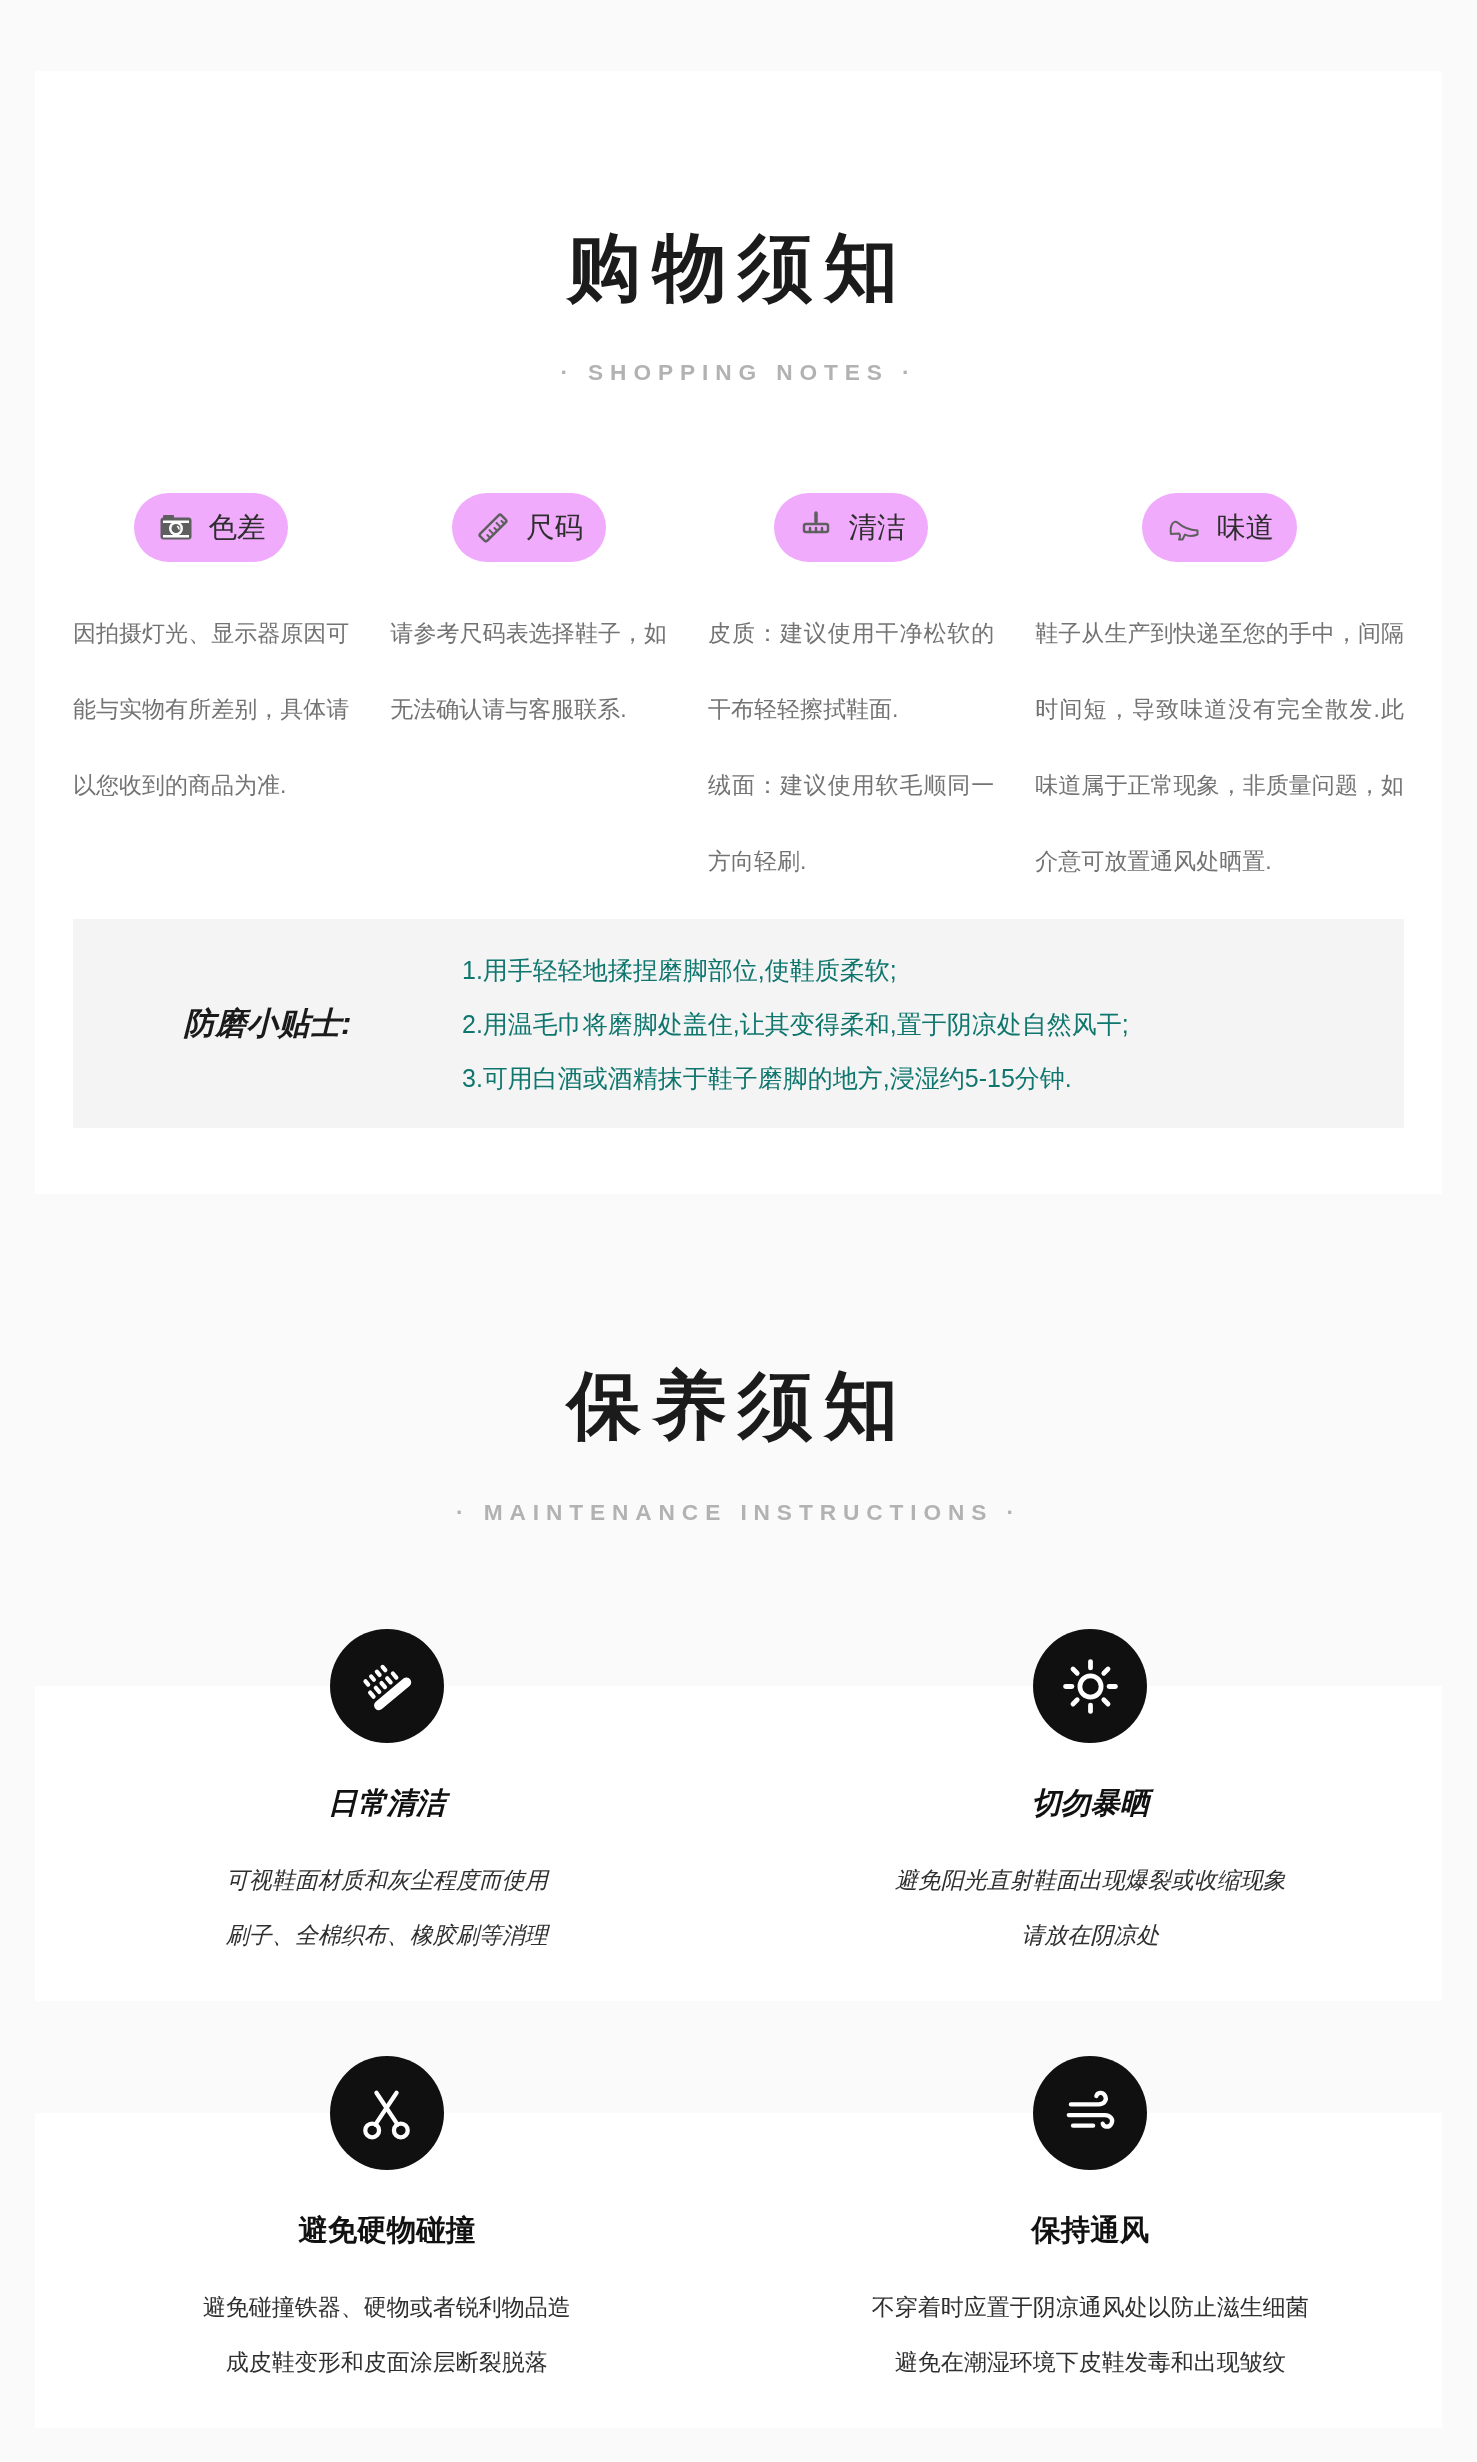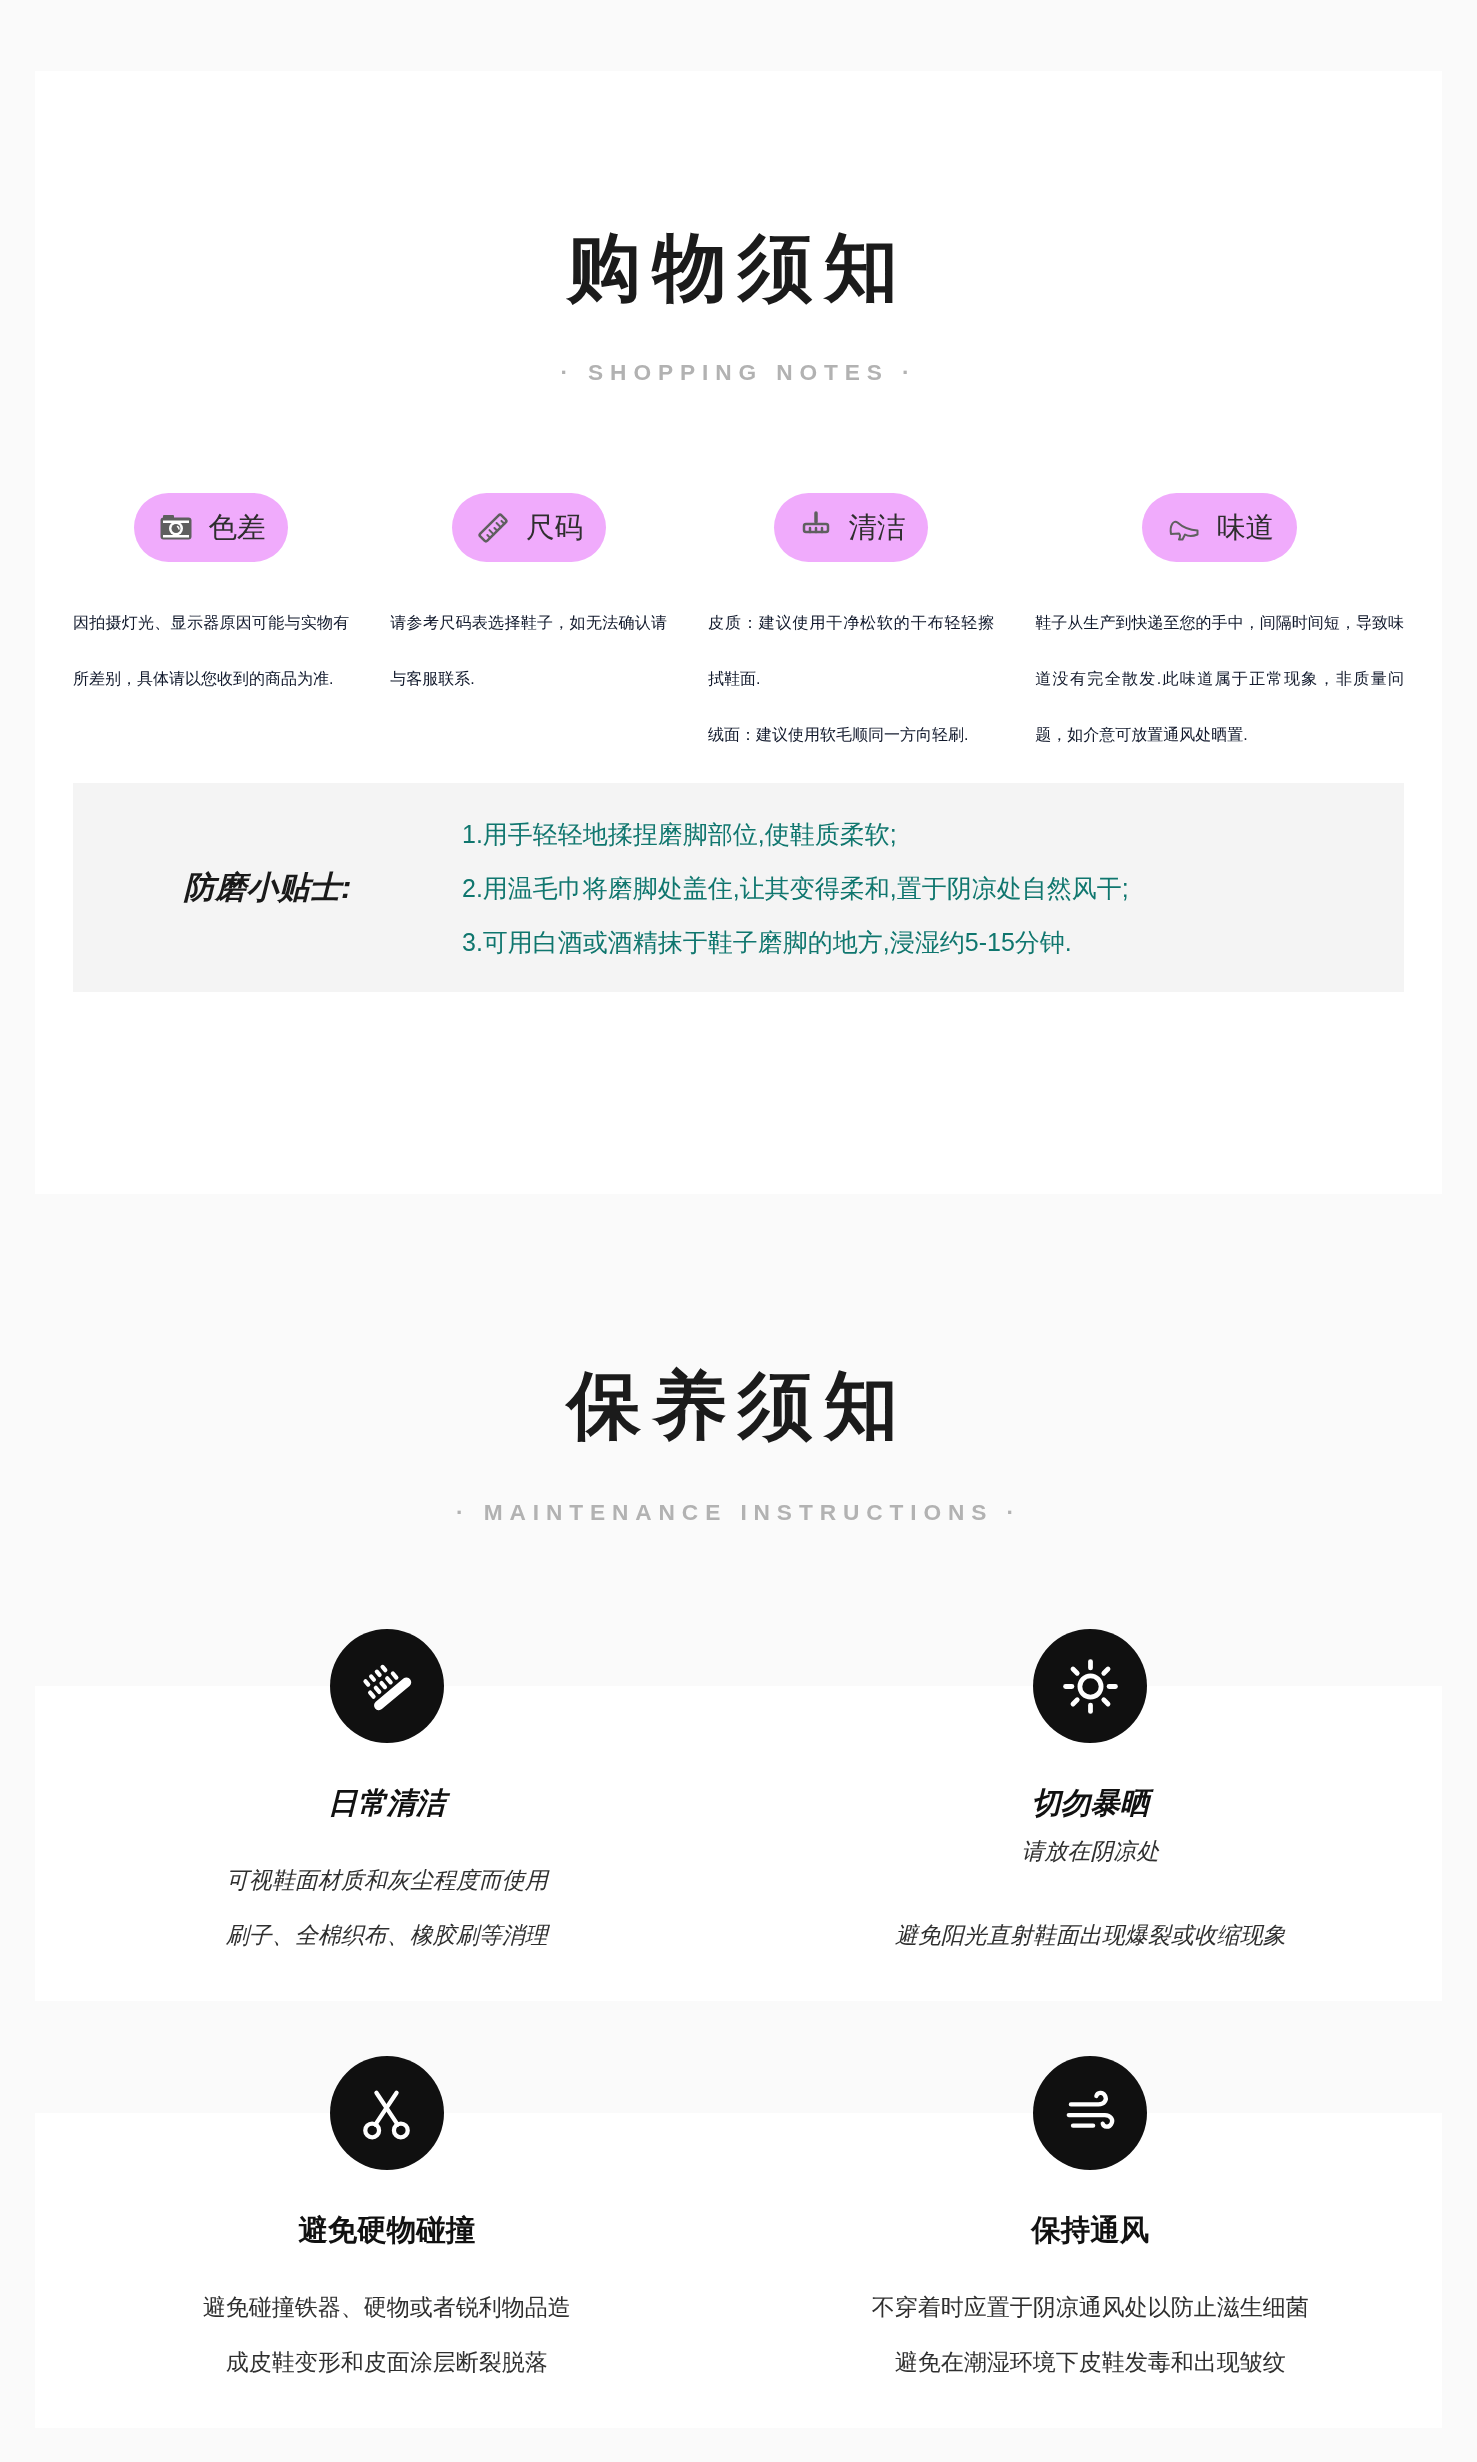--- a/index.html
+++ b/index.html
@@ -49,23 +49,23 @@
     height:69px;
     padding:0 22.7px;
     border-radius:35px;
     background:#f0abfc;
     gap:13.8px;
   }
   .pill svg { width:38px; height:38px; display:block; }
   .pill-label { font-size:28.6px; color:#2e2e2e; }
   .note-text {
     margin-top:32.5px;
-    font-size:16px;
-    line-height:56px;
-    color:#0f172a;
+    font-size:23px;
+    line-height:76px;
+    color:#737373;
     text-align:justify;
   }
   .note-text2 { margin-top:0; }
 
   
   .tips {
     margin-top:20.7px;
     background:#f4f4f4;
     display:flex;
     align-items:center;
@@ -262,22 +262,22 @@
           <path d="M18 65 h12"></path>
             <path d="M100 65 h12"></path>
           <path d="M32 32 l8 8"></path>
             <path d="M90 90 l8 8"></path>
           <path d="M98 32 l-8 8"></path>
             <path d="M40 90 l-8 8"></path>
         </g>
       </svg>
     </div>
     <div class="btitle">切勿暴晒</div>
+    <div class="bline bline1">避免阳光直射鞋面出现爆裂或收缩现象</div>
     <div class="bline">请放在阴凉处</div>
-    <div class="bline bline1">避免阳光直射鞋面出现爆裂或收缩现象</div>
   </div>
 </div>
 
 <div class="band band-2">
   <div class="bcol">
     <div class="circle">
       <svg viewBox="0 0 130 130">
         <g class="wico" stroke-width="8">
           <path d="M46 26 L86 86"></path>
           <path d="M84 26 L44 86"></path>

